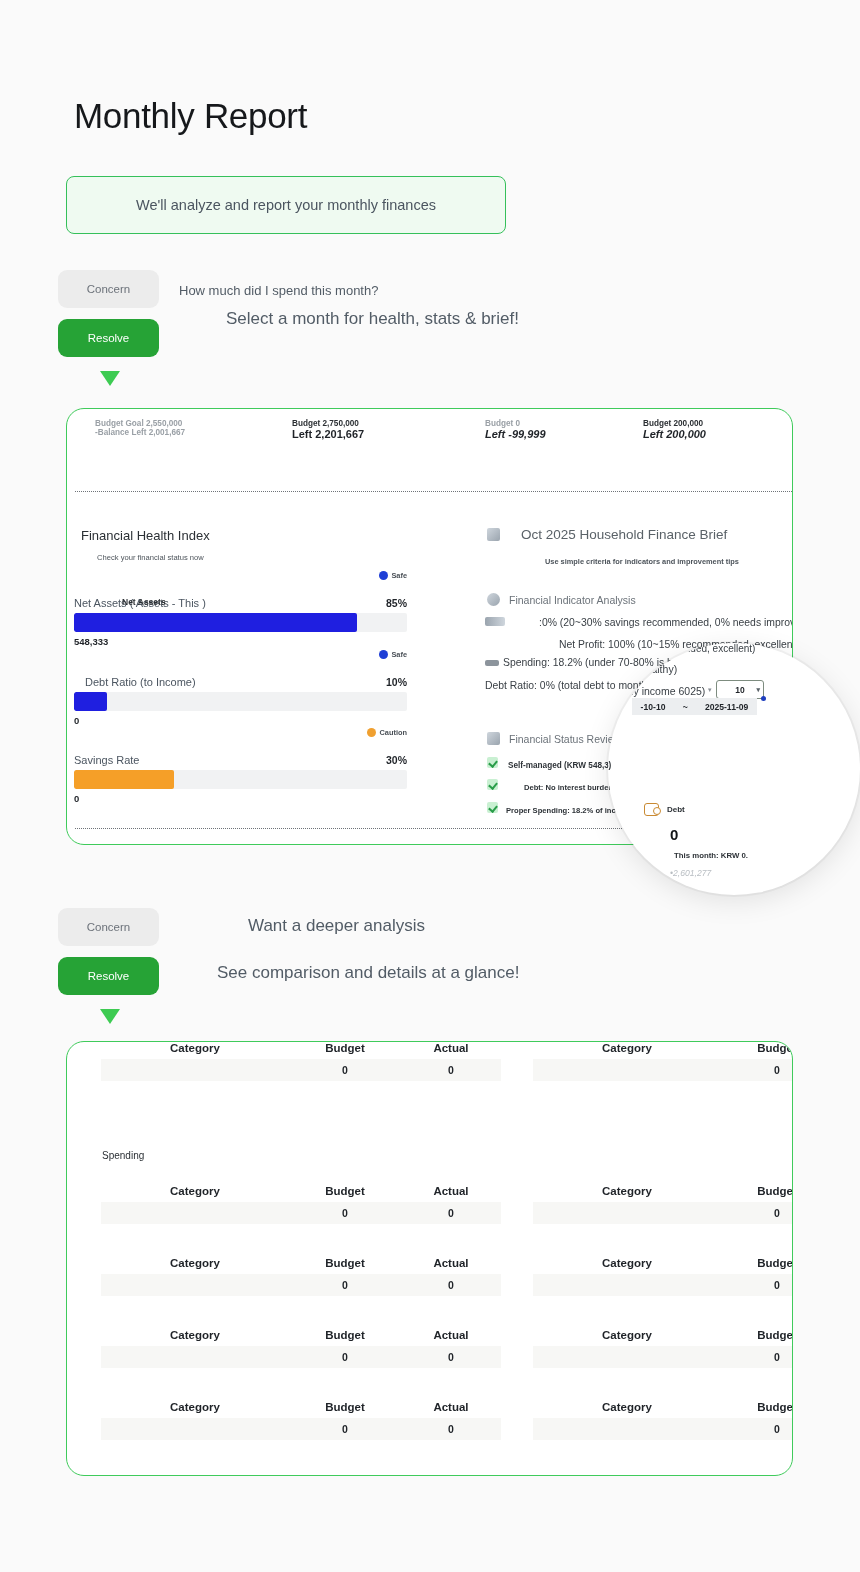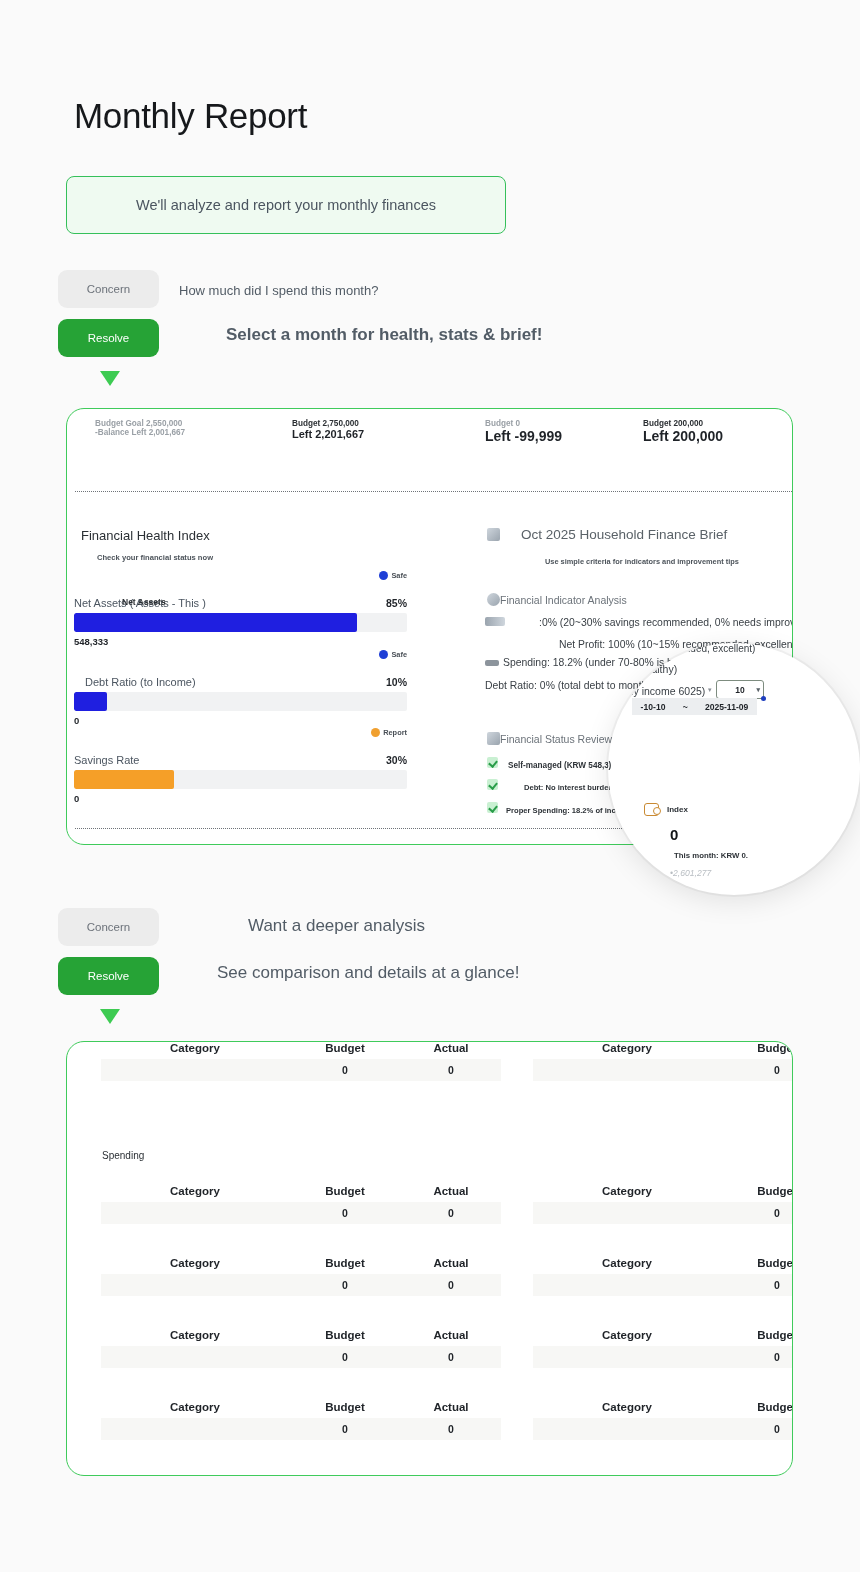--- a/index.html
+++ b/index.html
@@ -71,30 +71,30 @@
 
   
   .budget-strip {
     position: absolute; left: 0; top: 0; width: 100%; height: 88px;
   }
   .bs-cell { position: absolute; }
   .bs-title { font-size: 8.2px; font-weight: bold; color: #9aa0a6; white-space: nowrap; }
   .bs-title.dark { color: #2b2f33; }
   .bs-value { font-size: 8.2px; font-weight: bold; color: #9aa0a6; white-space: nowrap; margin-top: 0;}
   .bs-value.big { font-size: 11px; color: #1f2328; }
-  .bs-value.mid { font-size: 14px; color: #1f2328; }
+  .bs-value.mid { font-size: 11px; color: #1f2328; font-style: italic; }
 
   .dotted-sep {
     position: absolute; left: 8px; right: 0; height: 0;
     border-top: 1px dotted #6e7378;
   }
 
   
   .panel-title { font-size: 13px; color: #2b3035; }
-  .panel-sub { font-size: 7.6px; font-weight: bold; color: #4d545b; }
+  .panel-sub { font-size: 7.6px; font-weight: normal; color: #4d545b; }
 
   .metric { position: absolute; width: 333px; }
   .metric-status {
     position: absolute; right: 0; top: -22px;
     font-size: 7.4px; font-weight: bold; color: #4a5057;
     display: flex; align-items: center; gap: 3px;
   }
   .badge-dot {
     width: 9px; height: 9px; border-radius: 50%;
     display: inline-block;
@@ -120,21 +120,21 @@
 
   
   .brief-head {
     position: absolute; display: flex; align-items: center; gap: 21px;
   }
   .brief-title { font-size: 13.5px; color: #5a6268; }
   .brief-sub {
     position: absolute; font-size: 7.4px; font-weight: bold; color: #4d545b;
   }
   .section-head {
-    position: absolute; display: flex; align-items: center; gap: 0;
+    position: absolute; display: flex; align-items: center; gap: 9px;
     font-size: 10.5px; color: #6b7279;
   }
   .bullet-line {
     position: absolute; font-size: 10.4px; color: #3a4046; white-space: nowrap;
     display: flex; align-items: baseline; gap: 4px;
   }
   .bullet-line.small { font-size: 8.2px; font-weight: bold; color: #2e3338; }
   .bullet-line.tiny  { font-size: 7.6px; font-weight: bold; color: #2e3338; }
   .chk {
     width: 11px; height: 11px; border-radius: 2px;
@@ -237,21 +237,21 @@
 </div>
 
 <div class="pill concern" style="left:58px; top:270px;">
   <span>Concern</span>
 </div>
 <div class="row-text q-text" style="left:179px; top:283px;">How much did I spend this month?</div>
 
 <div class="pill resolve" style="left:58px; top:319px;">
   <span>Resolve</span>
 </div>
-<div class="row-text a-text" style="left:226px; top:325px;font-weight:bold;">Select a month for health, stats &amp; brief!</div>
+<div class="row-text a-text" style="left:226px; top:309px;">Select a month for health, stats &amp; brief!</div>
 
 <div class="arrow-down" style="left:100px; top:371px;"></div>
 
 <div class="card" id="card-health">
 
   <div class="budget-strip">
     <div class="bs-cell" style="left:28px; top:10px;">
       <div class="bs-title">Budget Goal 2,550,000</div>
       <div class="bs-value">-Balance Left 2,001,667</div>
     </div>
@@ -303,21 +303,21 @@
     </div>
     <div class="bar-track">
       <div class="bar-fill" style="width:10%; background:#1f1fe0;"></div>
     </div>
     <div class="metric-foot">0</div>
   </div>
 
   <div class="metric" style="left:7px; top:341px;">
     <div class="metric-status">
       <span class="badge-dot" style="background:#f0a030;"></span>
-      <span>Report</span>
+      <span>Caution</span>
     </div>
     <div class="metric-head">
       <div class="metric-label">Savings Rate</div>
       <div class="metric-pct">30%</div>
     </div>
     <div class="bar-track">
       <div class="bar-fill" style="width:30%; background:#f59f28;"></div>
     </div>
     <div class="metric-foot">0</div>
   </div>
@@ -384,21 +384,21 @@
 <div class="magnifier">
   <div class="mag-inner">
 
     <div class="mag-item" style="left:-8px; top:0px; font-size:10px; color:#3a4046;">(10~15% recommended, excellent)</div>
     <div class="mag-item" style="left:-12px; top:20px; font-size:10.5px; color:#3a4046;">0-80% is healthy)</div>
     <div class="mag-item" style="left:-6px; top:42px; font-size:10.5px; color:#3a4046;"> monthly income 6025)</div>
     <div class="mag-item" style="left:-4px; top:118px; font-size:8.2px; font-weight:bold; color:#2e3338;">3)</div>
 
     <div class="mag-item" style="left:36px; top:160px; display:flex; align-items:center; gap:8px;">
       <span class="wallet-ico"></span>
-      <span class="mag-debt-label">Index</span>
+      <span class="mag-debt-label">Debt</span>
     </div>
     <div class="mag-item mag-debt-value" style="left:62px; top:183px;">0</div>
     <div class="mag-item mag-note" style="left:66px; top:208px;">This month: KRW 0.</div>
     <div class="mag-item mag-sub" style="left:62px; top:225px;">•2,601,277</div>
   </div>
 </div>
 
 <div class="pill concern" style="left:58px; top:908px;">
   <span>Concern</span>
 </div>

